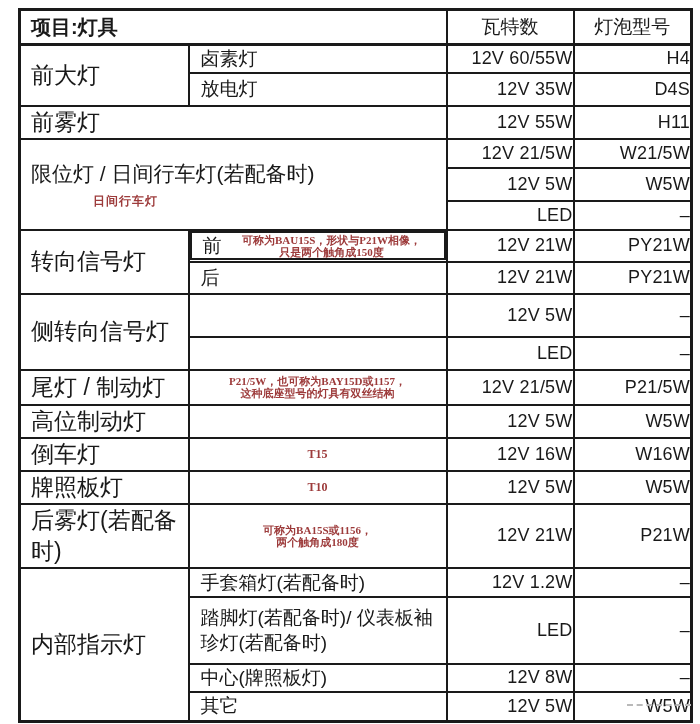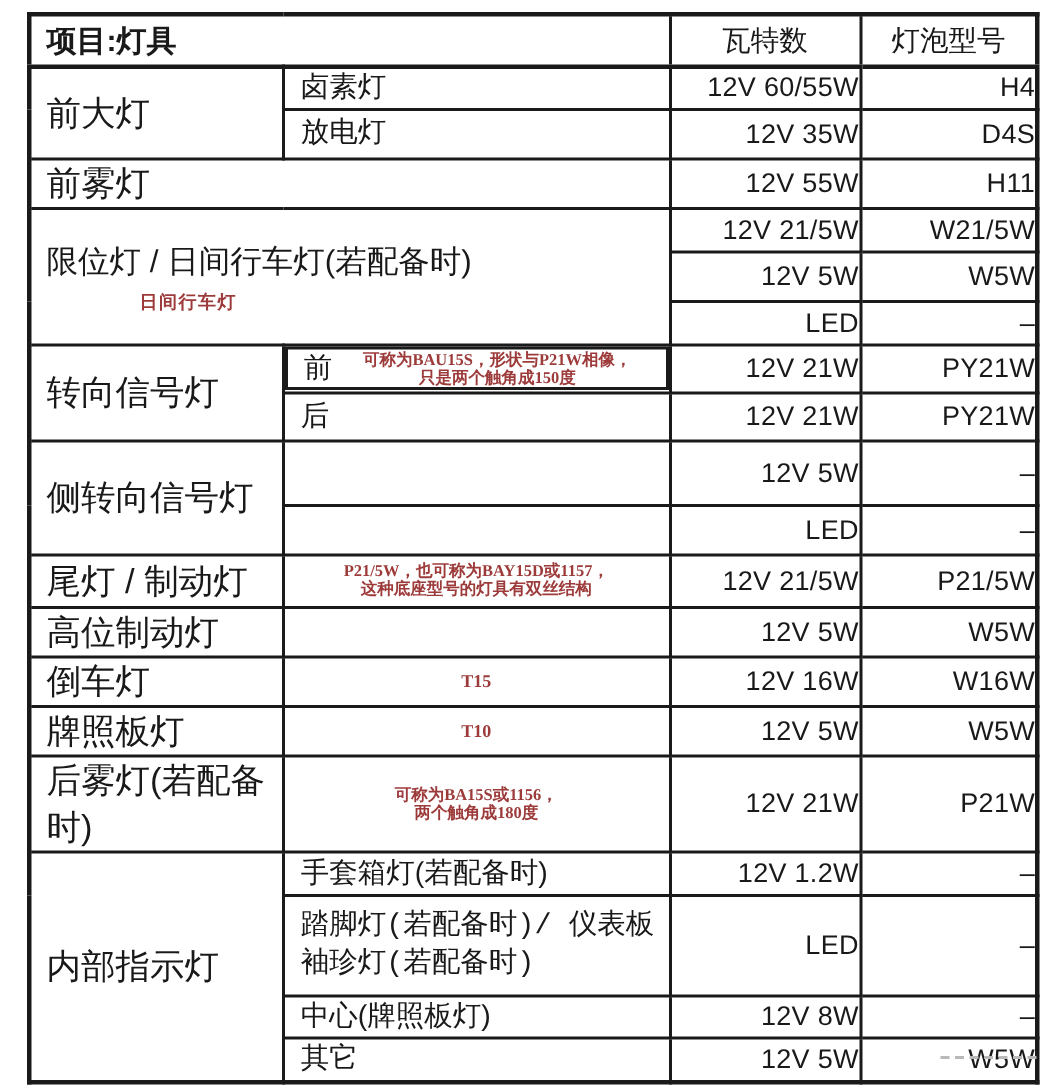--- a/index.html
+++ b/index.html
@@ -32,21 +32,21 @@
   }
   .note-center{text-align:center;}
   .note-single{font-size:12px;line-height:14px;}
   td.item2blk{padding:0;}
   .blk-line{padding-left:10px;font-size:21px;text-align:left;}
   .note-indent{padding-left:72px;margin-top:6px;text-align:left;letter-spacing:1px;}
   .subflex{display:flex;align-items:center;}
   .subflex .sub-label{flex:0 0 auto;font-size:19px;}
   .subflex .note{flex:1 1 auto;padding-right:2px;}
   td.notecell{vertical-align:middle;}
-  .wrap2{padding:2px 8px 2px 11px;font-family:Liberation Mono, monospace;}
+  .wrap2{padding:2px 8px 2px 11px;}
   .artifact{
     position:absolute;left:627px;top:704px;width:64px;height:0;
     border-top:2px dashed #b9b9b9;
   }
 </style>
 </head>
 <body>
 
 <table class="spec">
   <colgroup>

